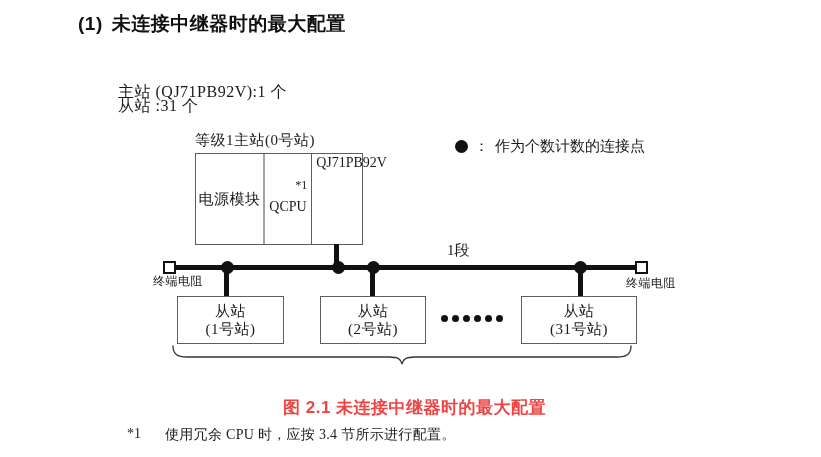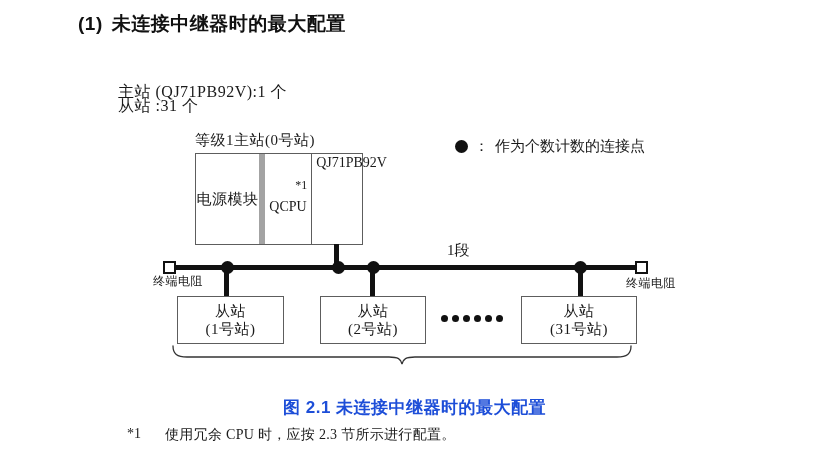--- a/index.html
+++ b/index.html
@@ -17,21 +17,21 @@
   }
   .spec { left:118px; font-size:16px; letter-spacing:0.5px; }
   .legend { left:455px; top:137px; display:flex; align-items:center; gap:6px; font-size:15px; }
   .dot13 { width:13px; height:13px; border-radius:50%; background:#111; display:inline-block; }
   .master-label { left:195px; top:131px; font-size:15px; letter-spacing:0.5px; }
   .master-box {
     left:195px; top:153px; width:168px; height:92px;
     border:1px solid #5d5d5d; display:flex; background:#fff;
   }
   .cell { display:flex; align-items:center; justify-content:center; font-size:15px; }
-  .cell-power { flex:0 0 41.5%; border-right:6px solid #a3a3a3; letter-spacing:0.5px; }
+  .cell-power { flex:0 0 41.5%; border-right:2px solid #a3a3a3; letter-spacing:0.5px; }
   .cell-qcpu { flex:0 0 28.5%; border-right:1px solid #5d5d5d; position:relative; font-size:14px; padding-top:16px; }
   .cell-qcpu .note { position:absolute; top:24px; right:4px; font-size:12px; }
   .cell-qj71 { flex:1; flex-direction:row; align-items:flex-start; padding-left:4px; font-size:14px; line-height:17px; }
   .thickline { background:#111; }
   .busline { left:170px; top:265px; width:466px; height:5px; }
   .drop { width:5px; }
   .term-sq { width:13px; height:13px; background:#fff; border:2px solid #111; top:261px; }
   .term-label { font-size:12px; letter-spacing:0.5px;margin-left:20px; }
   .seg-label { left:447px; top:241px; font-size:15px; }
   .conn-dot { width:13px; height:13px; border-radius:50%; background:#111; top:261px; }
@@ -40,21 +40,21 @@
     display:flex; flex-direction:column; align-items:center; justify-content:center;
     font-size:15px; line-height:18px; text-align:left; letter-spacing:0.5px;
   }
   .ellipsis { left:441px; top:315px; display:flex; gap:4px; }
   .ellipsis span { width:7px; height:7px; border-radius:50%; background:#111; }
   .brace-svg { left:172px; top:345px; }
   .brace-label { left:348px; top:370px; width:90px; text-align:center; font-size:14px; }
   .caption {
     left:283px; top:396px;
     font-family:"Liberation Sans","DejaVu Sans",sans-serif;
-    font-weight:bold; font-size:17px; letter-spacing:0.5px; color:#1d4ed8;
+    font-weight:bold; font-size:17px; letter-spacing:0.5px; color:#ef4444;
   }
   .footnote-marker { left:127px; top:426px; font-size:14px; }
   .footnote-text { left:165px; top:426px; font-size:14px; letter-spacing:0.3px; }
 </style>
 </head>
 <body>
 
 <div class="page">
 
   <div class="abs heading">
@@ -120,15 +120,15 @@
     <span>从站</span>
     <span>(31号站)</span>
   </div>
 
   <svg class="abs brace-svg" width="460" height="20" viewBox="0 0 460 20">
     <path d="M1,1 C1,9 5,12 15,12 L217,12 C226,12 229,14 230,19 C231,14 234,12 243,12 L445,12 C455,12 459,9 459,1" fill="none" stroke="#333" stroke-width="1.3" stroke-linecap="round"></path>
   </svg>
 
   <div class="abs caption">图 2.1 未连接中继器时的最大配置</div>
   <div class="abs footnote-marker">*1</div>
-  <div class="abs footnote-text">使用冗余 CPU 时，应按 2.3 节所示进行配置。</div>
+  <div class="abs footnote-text">使用冗余 CPU 时，应按 3.4 节所示进行配置。</div>
 
 </div>
 
 </body></html>

